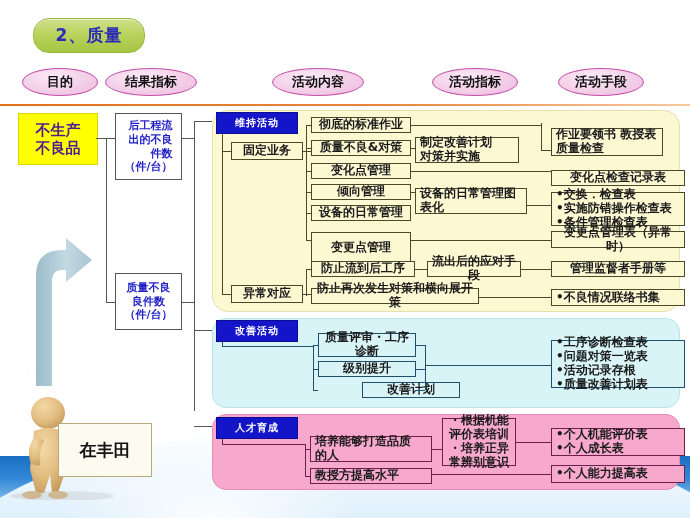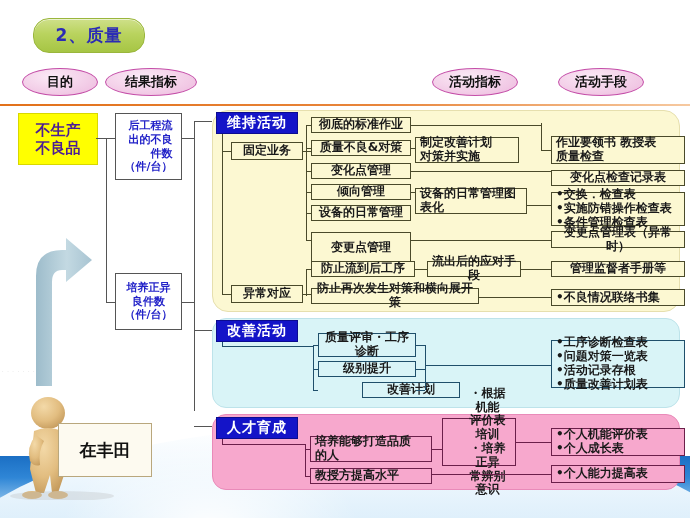--- a/index.html
+++ b/index.html
@@ -64,21 +64,21 @@
   .panel-talent{
     left:212px;top:414px;width:468px;height:76px;
     border-radius:14px;background:#f7a8cd;border:1px solid #e98ab9;
   }
 
   
   .sec-head{
     position:absolute;box-sizing:border-box;height:22px;
     background:#1414c8;border:1px solid #0c0c90;
     display:flex;align-items:center;justify-content:center;
-    color:#ffffff;font-size:14px;font-weight:bold;letter-spacing:1px;
+    color:#ffffff;font-size:10px;font-weight:bold;letter-spacing:1px;
   }
 
   
   .node{
     position:absolute;box-sizing:border-box;
     border:1px solid #4a4a2a;background:#fcf8d2;
     display:flex;align-items:center;
     font-size:12px;font-weight:bold;color:#1a1a1a;line-height:1.15;
     padding:2px 4px;white-space:pre-line;
   }
@@ -140,35 +140,38 @@
   <div class="title-pill">
     <span>2、质量</span>
   </div>
 
   <div class="ellipse" style="left:105px;top:68px;width:90px;">
     <span>结果指标</span>
   </div>
   <div class="ellipse" style="left:22px;top:68px;width:74px;">
     <span>目的</span>
   </div>
+  <div class="ellipse" style="left:272px;top:68px;width:90px;">
+    <span>活动内容</span>
+  </div>
   <div class="ellipse" style="left:432px;top:68px;width:84px;">
     <span>活动指标</span>
   </div>
   <div class="ellipse" style="left:558px;top:68px;width:84px;">
     <span>活动手段</span>
   </div>
 
   <div class="box-goal">不生产
 不良品</div>
 
   <div class="box-kpi" style="left:115px;top:113px;width:67px;height:67px;text-align:right;">后工程流
 出的不良
 件数
 （件/台）</div>
-  <div class="box-kpi" style="left:115px;top:273px;width:67px;height:57px;">培养正异
+  <div class="box-kpi" style="left:115px;top:273px;width:67px;height:57px;">质量不良
 良件数
 （件/台）</div>
 
   <div class="ln h k" style="left:96px;top:138px;width:10px;"></div>
   <div class="ln v k" style="left:106px;top:138px;height:164px;"></div>
   <div class="ln h k" style="left:106px;top:138px;width:9px;"></div>
   <div class="ln h k" style="left:106px;top:302px;width:9px;"></div>
 
   <div class="ln h k" style="left:182px;top:138px;width:12px;"></div>
   <div class="ln v k" style="left:194px;top:121px;height:290px;"></div>
@@ -215,21 +218,21 @@
   <div class="ln h" style="left:306px;top:171px;width:5px;"></div>
   <div class="ln h" style="left:306px;top:192px;width:5px;"></div>
   <div class="ln h" style="left:306px;top:213px;width:5px;"></div>
   <div class="ln h" style="left:306px;top:240px;width:5px;"></div>
 
   <div class="node l" style="left:415px;top:137px;width:104px;height:26px;">制定改善计划
 对策并实施</div>
   <div class="node l" style="left:415px;top:188px;width:112px;height:26px;">设备的日常管理图
 表化</div>
 
-  <div class="node l" style="left:551px;top:136px;width:134px;height:28px;">作业要领书      教授表
+  <div class="node l" style="left:551px;top:128px;width:112px;height:28px;">作业要领书      教授表
                   质量检查</div>
   <div class="node c" style="left:551px;top:170px;width:134px;height:16px;">变化点检查记录表</div>
   <div class="node l" style="left:551px;top:192px;width:134px;height:34px;">•交换．检查表
 •实施防错操作检查表
 •条件管理检查表</div>
   <div class="node c" style="left:551px;top:231px;width:134px;height:17px;">变更点管理表（异常时）</div>
 
   <div class="ln h" style="left:411px;top:125px;width:130px;"></div>
   <div class="ln v" style="left:541px;top:123px;height:27px;"></div>
   <div class="ln h" style="left:541px;top:150px;width:10px;"></div>
@@ -282,21 +285,21 @@
   <div class="node l pink" style="left:310px;top:436px;width:122px;height:26px;">培养能够打造品质
 的人</div>
   <div class="node l pink" style="left:310px;top:468px;width:122px;height:16px;">教授方提高水平</div>
 
   <div class="ln v pk" style="left:222px;top:439px;height:5px;"></div>
   <div class="ln h pk" style="left:222px;top:444px;width:83px;"></div>
   <div class="ln v pk" style="left:305px;top:444px;height:32px;"></div>
   <div class="ln h pk" style="left:305px;top:449px;width:5px;"></div>
   <div class="ln h pk" style="left:305px;top:476px;width:5px;"></div>
 
-  <div class="node c pink" style="left:442px;top:418px;width:74px;height:48px;padding-left:21px;">・根据机能
+  <div class="node c pink" style="left:442px;top:418px;width:74px;height:48px;">・根据机能
 评价表培训
 ・培养正异
 常辨别意识</div>
   <div class="node l pink" style="left:551px;top:428px;width:134px;height:28px;">•个人机能评价表
 •个人成长表</div>
   <div class="node l pink" style="left:551px;top:465px;width:134px;height:18px;">•个人能力提高表</div>
   <div class="ln h pk" style="left:432px;top:449px;width:10px;"></div>
   <div class="ln h pk" style="left:516px;top:442px;width:35px;"></div>
   <div class="ln h pk" style="left:432px;top:474px;width:119px;"></div>
 

